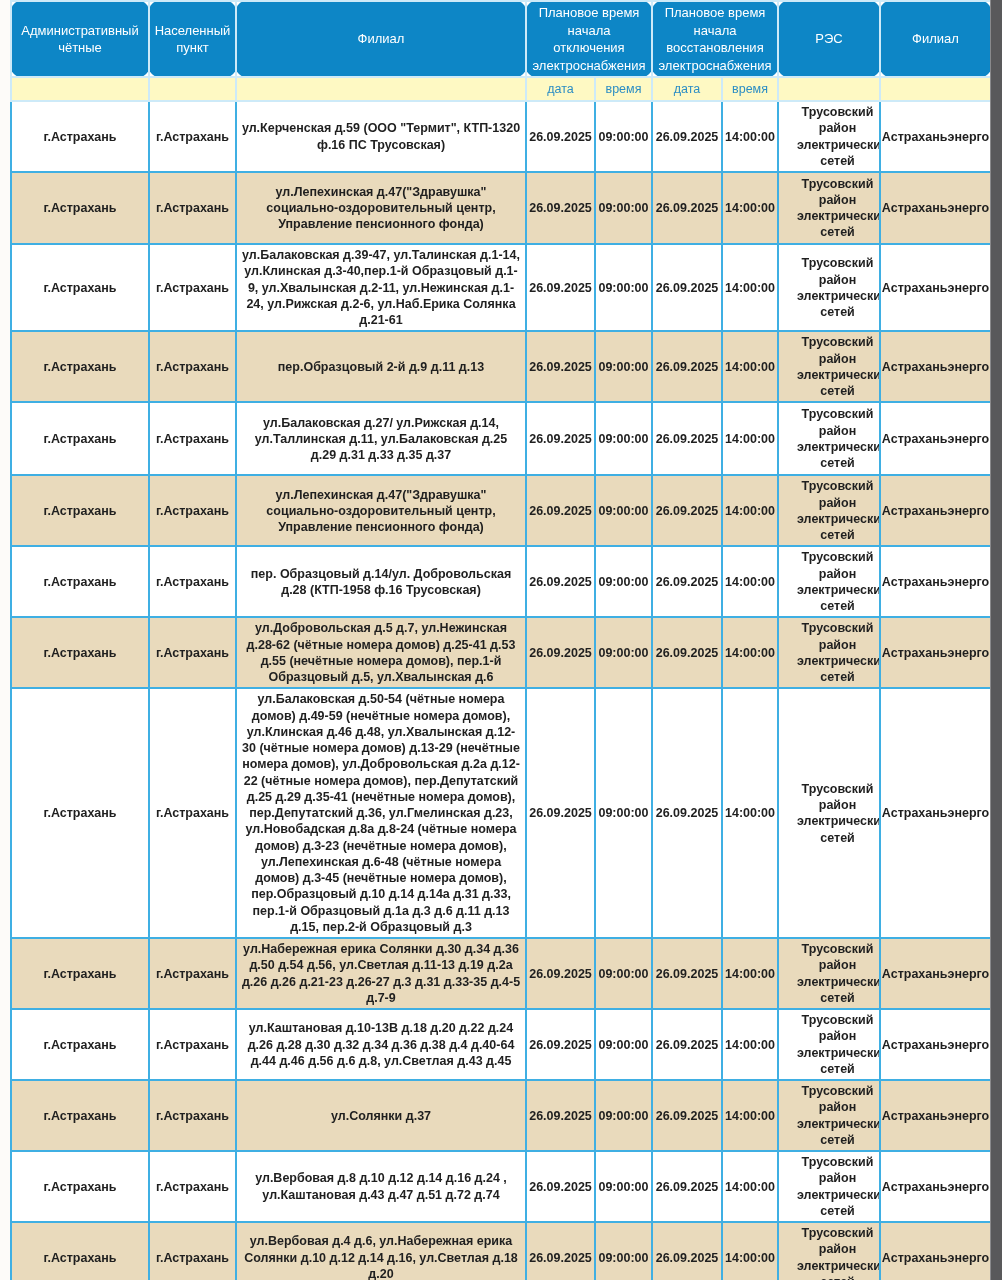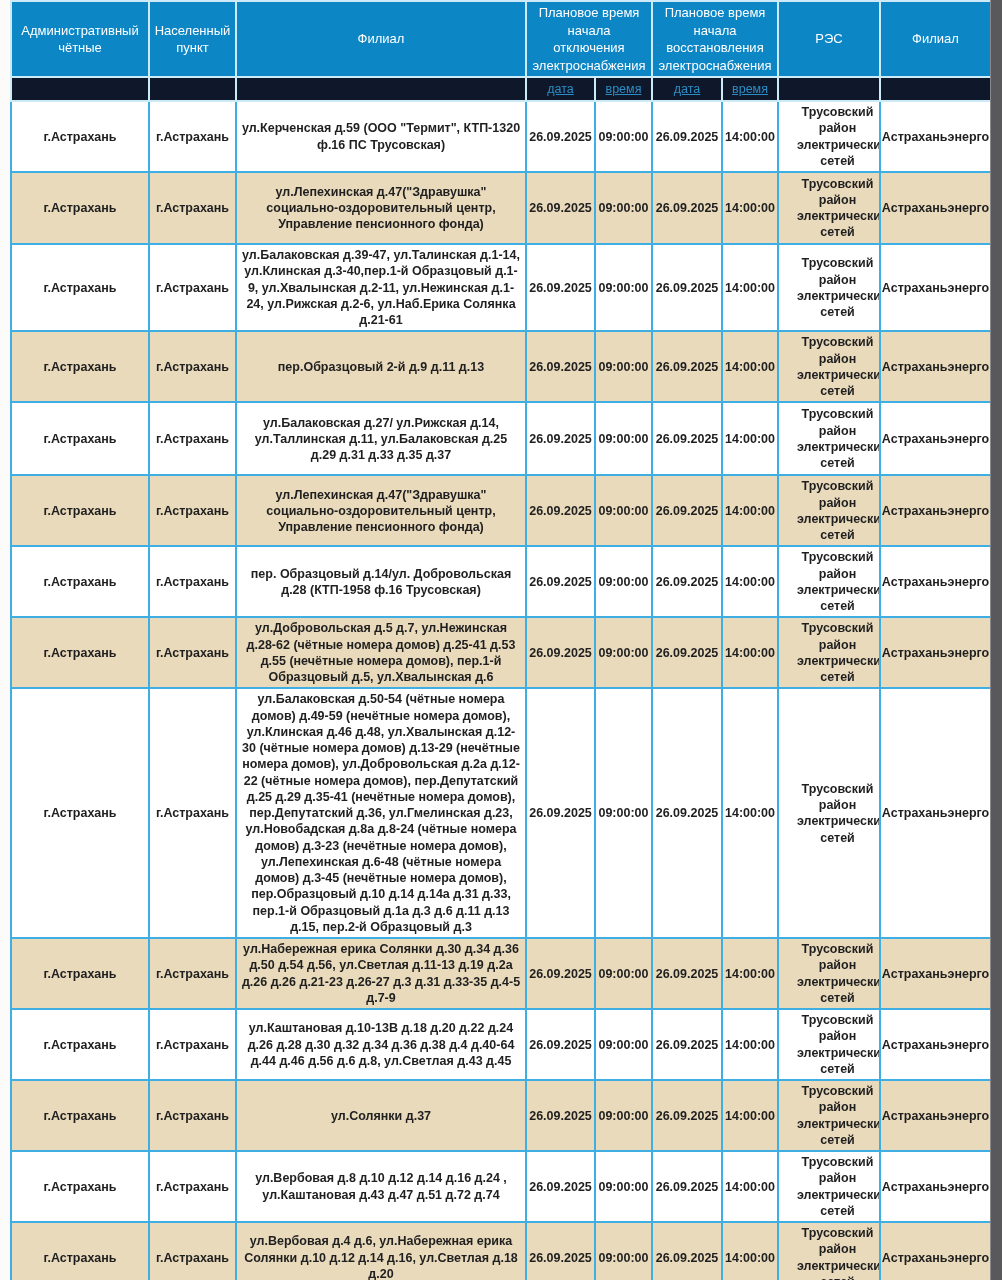--- a/index.html
+++ b/index.html
@@ -15,22 +15,22 @@
   .scrollbar { width: 12px; flex: 0 0 12px; background: #59595b; border-left: 1px solid #8a8a8c; }
 
   table { border-collapse: collapse; table-layout: fixed; width: 980px; }
 
   thead th {
     border: 2px solid #cdeaf8;
     text-align: center; vertical-align: middle;
     font-weight: 400; padding: 2px 4px; line-height: 1.35;
     overflow: hidden;
   }
-  thead tr.main th { background: #0d86c6; color: #ffffff; font-size: 13px; height: 72px; }
-  thead tr.sub  th { background: #0f172a; color: #2b8dc4; font-size: 12.5px; height: 24px; padding: 1px 2px; text-decoration: underline; }
+  thead tr.main th { background: #0d86c6; color: #ffffff; font-size: 13px; height: 72px; border-radius: 10px; }
+  thead tr.sub  th { background: #fef9c3; color: #2b8dc4; font-size: 12.5px; height: 24px; padding: 1px 2px; }
 
   tbody td {
     border: 2px solid #3fafe3;
     background: #ffffff;
     color: #1f1f1f;
     font-weight: 700; font-size: 12.5px; line-height: 1.3;
     text-align: center; vertical-align: middle;
     padding: 2px 4px; overflow: hidden;
   }
   tbody tr.alt td { background: #e9dabc; }

